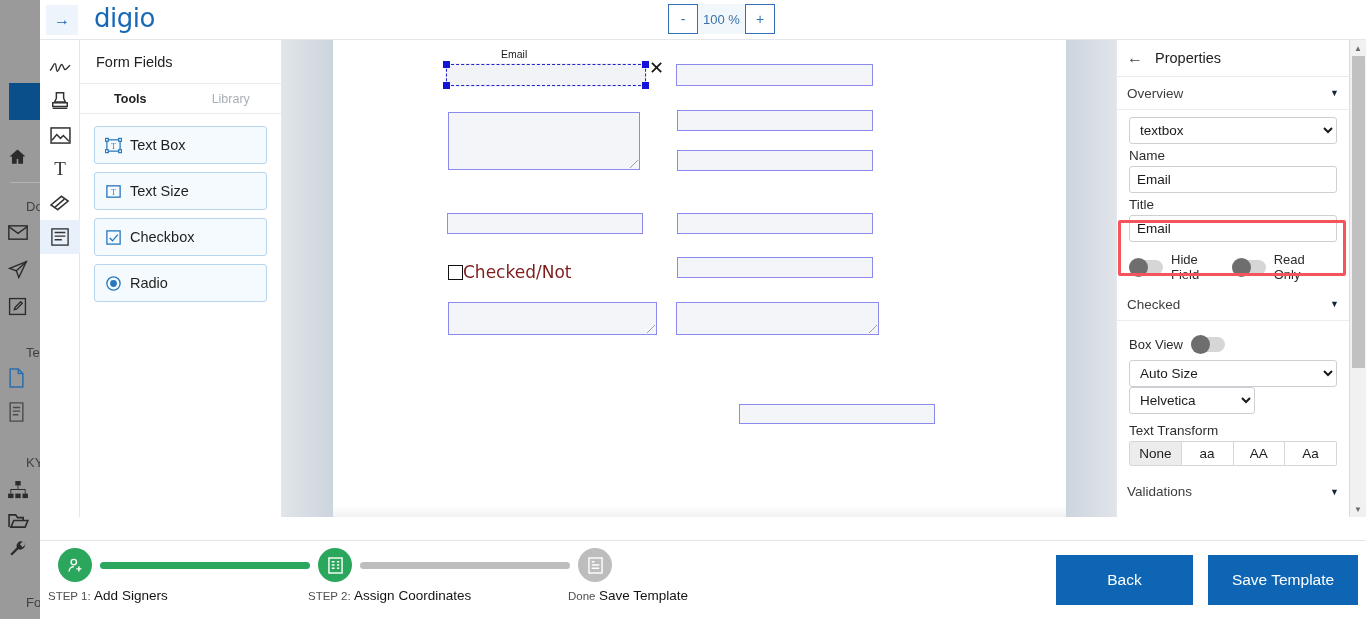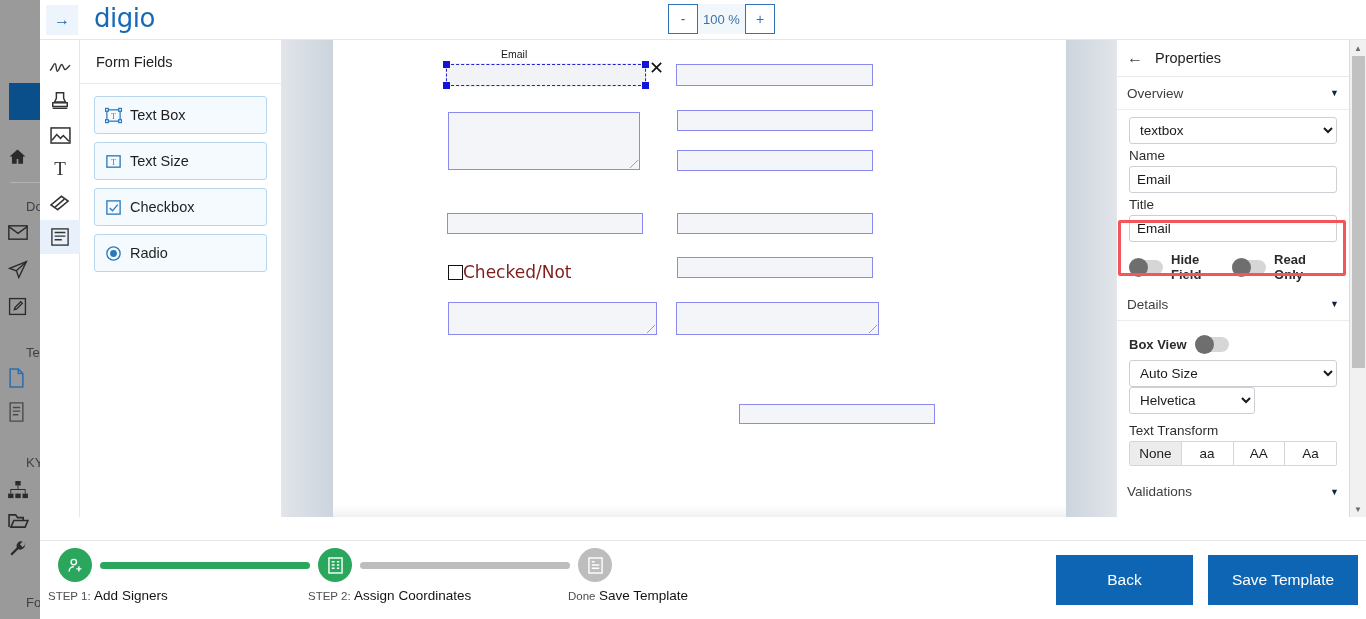--- a/index.html
+++ b/index.html
@@ -209,21 +209,21 @@
     display: flex; align-items: center; margin: 10px 0 2px 0;
   }
   .tgl {
     width: 34px; height: 15px; border-radius: 8px; background: #d6d6d6;
     position: relative; flex: 0 0 34px; cursor: pointer;
   }
   .tgl i {
     position: absolute; left: 0; top: -2px; width: 19px; height: 19px;
     border-radius: 50%; background: #6e6e6e; display: block;
   }
-  .tgl-txt { font-size: 13px; color: #2b2b2b; margin: 0 8px; font-weight: bold; }
+  .tgl-txt { font-size: 13px; color: #2b2b2b; margin: 0 8px; }
   .seg {
     display: flex; border: 1px solid #d6d6d6; border-radius: 2px;
     overflow: hidden; margin-top: 3px;
   }
   .seg div {
     flex: 1; text-align: center; font-size: 13.5px; color: #1c1c1c;
     padding: 4px 0; border-right: 1px solid #d6d6d6; cursor: pointer;
     background: #fff;
   }
   .seg div:last-child { border-right: 0; }
@@ -395,20 +395,24 @@
       <div class="trail-item active">
         <svg width="18" height="18" viewBox="0 0 20 20" fill="none" stroke="#333" stroke-width="1.5">
             <rect x="1" y="1" width="18" height="18"></rect>
             <path d="M4 5h12M4 9h12M4 13h8"></path>
           </svg>
       </div>
     </div>
 
     <div class="ffpanel">
       <div class="ff-head">Form Fields</div>
+      <div class="ff-tabs">
+        <div class="ff-tab on">Tools</div>
+        <div class="ff-tab off">Library</div>
+      </div>
       <div class="ff-list">
         <div class="ff-item">
           <span class="ff-ico">
             <svg width="17" height="17" viewBox="0 0 18 18" fill="none" stroke="#2778bd" stroke-width="1.3">
                 <rect x="2" y="3" width="14" height="12"></rect>
                 <text x="9" y="12.5" font-size="8" text-anchor="middle" fill="#2778bd" stroke="none" font-family="Liberation Serif, serif">T</text>
                 <rect x="0.5" y="1.5" width="3" height="3" fill="#fff"></rect>
                 <rect x="14.5" y="1.5" width="3" height="3" fill="#fff"></rect>
                 <rect x="0.5" y="13.5" width="3" height="3" fill="#fff"></rect>
                 <rect x="14.5" y="13.5" width="3" height="3" fill="#fff"></rect>
@@ -512,21 +516,21 @@
             <span class="tgl">
                 <i></i>
               </span>
             <span class="tgl-txt">Read Only</span>
           </div>
 
           <div class="hl-name"></div>
         </div>
 
         <div class="sect-head" style="margin-top:6px">
-          <span class="st">Details</span>
+          <span class="st">Checked</span>
           <span class="car">▼</span>
         </div>
 
         <div class="pbody">
           <div class="toggle-row" style="margin:9px 0 8px 0">
             <span class="tgl-txt" style="margin-left:0">Box View</span>
             <span class="tgl">
                 <i></i>
               </span>
           </div>

